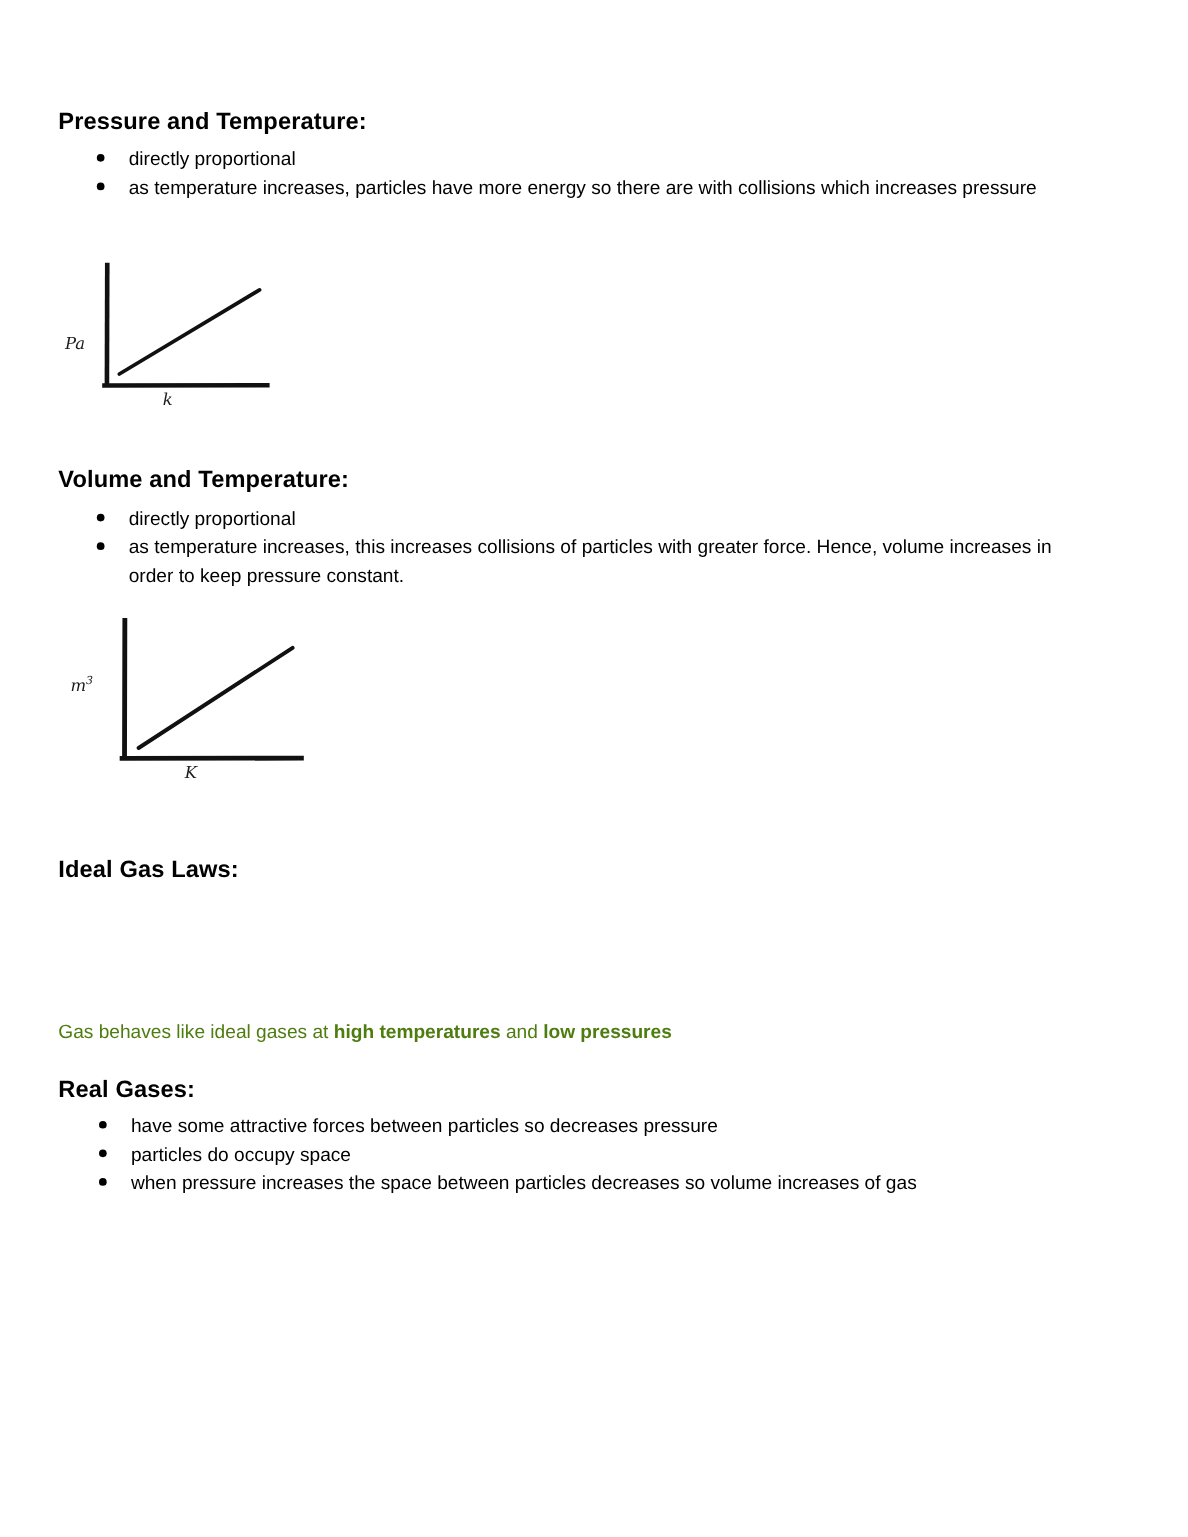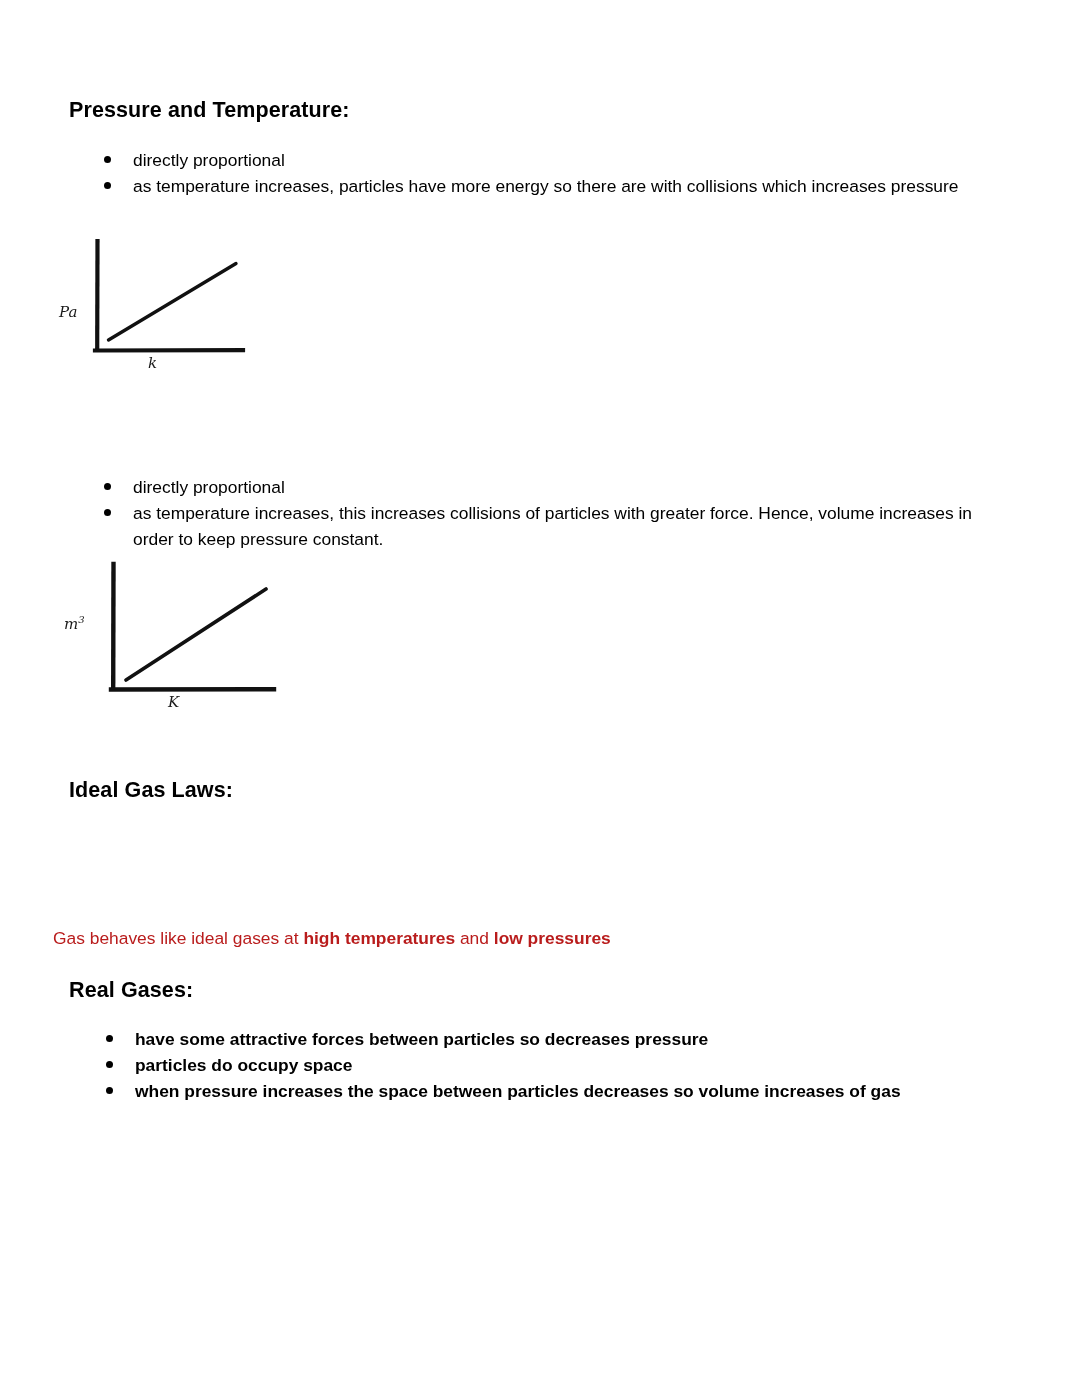--- a/index.html
+++ b/index.html
@@ -25,27 +25,26 @@
 
   
   .section-heading {
     position: absolute;
     left: 53px;
     font-size: 21.5px;
     font-weight: bold;
     letter-spacing: 0.1px;
     color: #000000;
     white-space: nowrap;
-    margin-left: 16px;
   }
 
   
   .bullets {
     position: absolute;
-    margin: 16px;
+    margin: 0;
     padding: 0;
     list-style: none;
   }
   .bullets li {
     position: relative;
     font-size: 17.4px;
     line-height: 26px;
     color: #000000;
     padding-left: 29px;
     margin: 0 0 0 0;
@@ -58,21 +57,21 @@
     height: 7px;
     background: #000000;
     border-radius: 50%;
   }
 
   
   .para {
     position: absolute;
     font-size: 17.4px;
     line-height: 25px;
-    color: #b91c1c;
+    color: #4d7c0f;
     white-space: nowrap;
   }
   .para b { font-weight: bold; }
 
   
   .graph {
     position: absolute;
   }
   .graph svg { display: block; overflow: visible; }
   .axis-label {
@@ -112,20 +111,21 @@
       <path d="M7.5 5 L7.2 113.5" stroke="#111111" stroke-width="4.2" stroke-linecap="square" fill="none"></path>
 
       <path d="M5 114.5 L153 114.2" stroke="#111111" stroke-width="4.2" stroke-linecap="square" fill="none"></path>
 
       <path d="M18.5 104 L146 27.5" stroke="#111111" stroke-width="3.4" stroke-linecap="round" fill="none"></path>
     </svg>
     <span class="axis-label" style="left:-31px; top:41px;margin-top:26px;">Pa</span>
     <span class="axis-label" style="left:58px; top:118px;">k</span>
   </div>
 
+  <h2 class="section-heading" style="top:406px;">Volume and Temperature:</h2>
 
   <ul class="bullets" style="top:458px; left:88px; width:880px;">
     <li>
       <span class="dot"></span>
       <span>directly proportional</span>
     </li>
     <li>
       <span class="dot"></span>
       <span>as temperature increases, this increases collisions of particles with greater force. Hence, volume increases in order to keep pressure constant.</span>
     </li>
@@ -146,21 +146,21 @@
 
   <h2 class="section-heading" style="top:760px;">Ideal Gas Laws:</h2>
 
   <ul class="bullets" style="top:810px; left:90px; width:880px;">
   </ul>
 
   <p class="para" style="top:909px; left:53px;"><span>Gas behaves like ideal gases at </span><b>high temperatures</b><span> and </span><b>low pressures</b></p>
 
   <h2 class="section-heading" style="top:960px;text-align:center;">Real Gases:</h2>
 
-  <ul class="bullets" style="top:1010px; left:90px; width:900px;font-weight:bold;">
+  <ul class="bullets" style="top:1010px; left:90px; width:900px;">
     <li>
       <span class="dot"></span>
       <span>have some attractive forces between particles so decreases pressure</span>
     </li>
     <li>
       <span class="dot"></span>
       <span>particles do occupy space</span>
     </li>
     <li>
       <span class="dot"></span>

